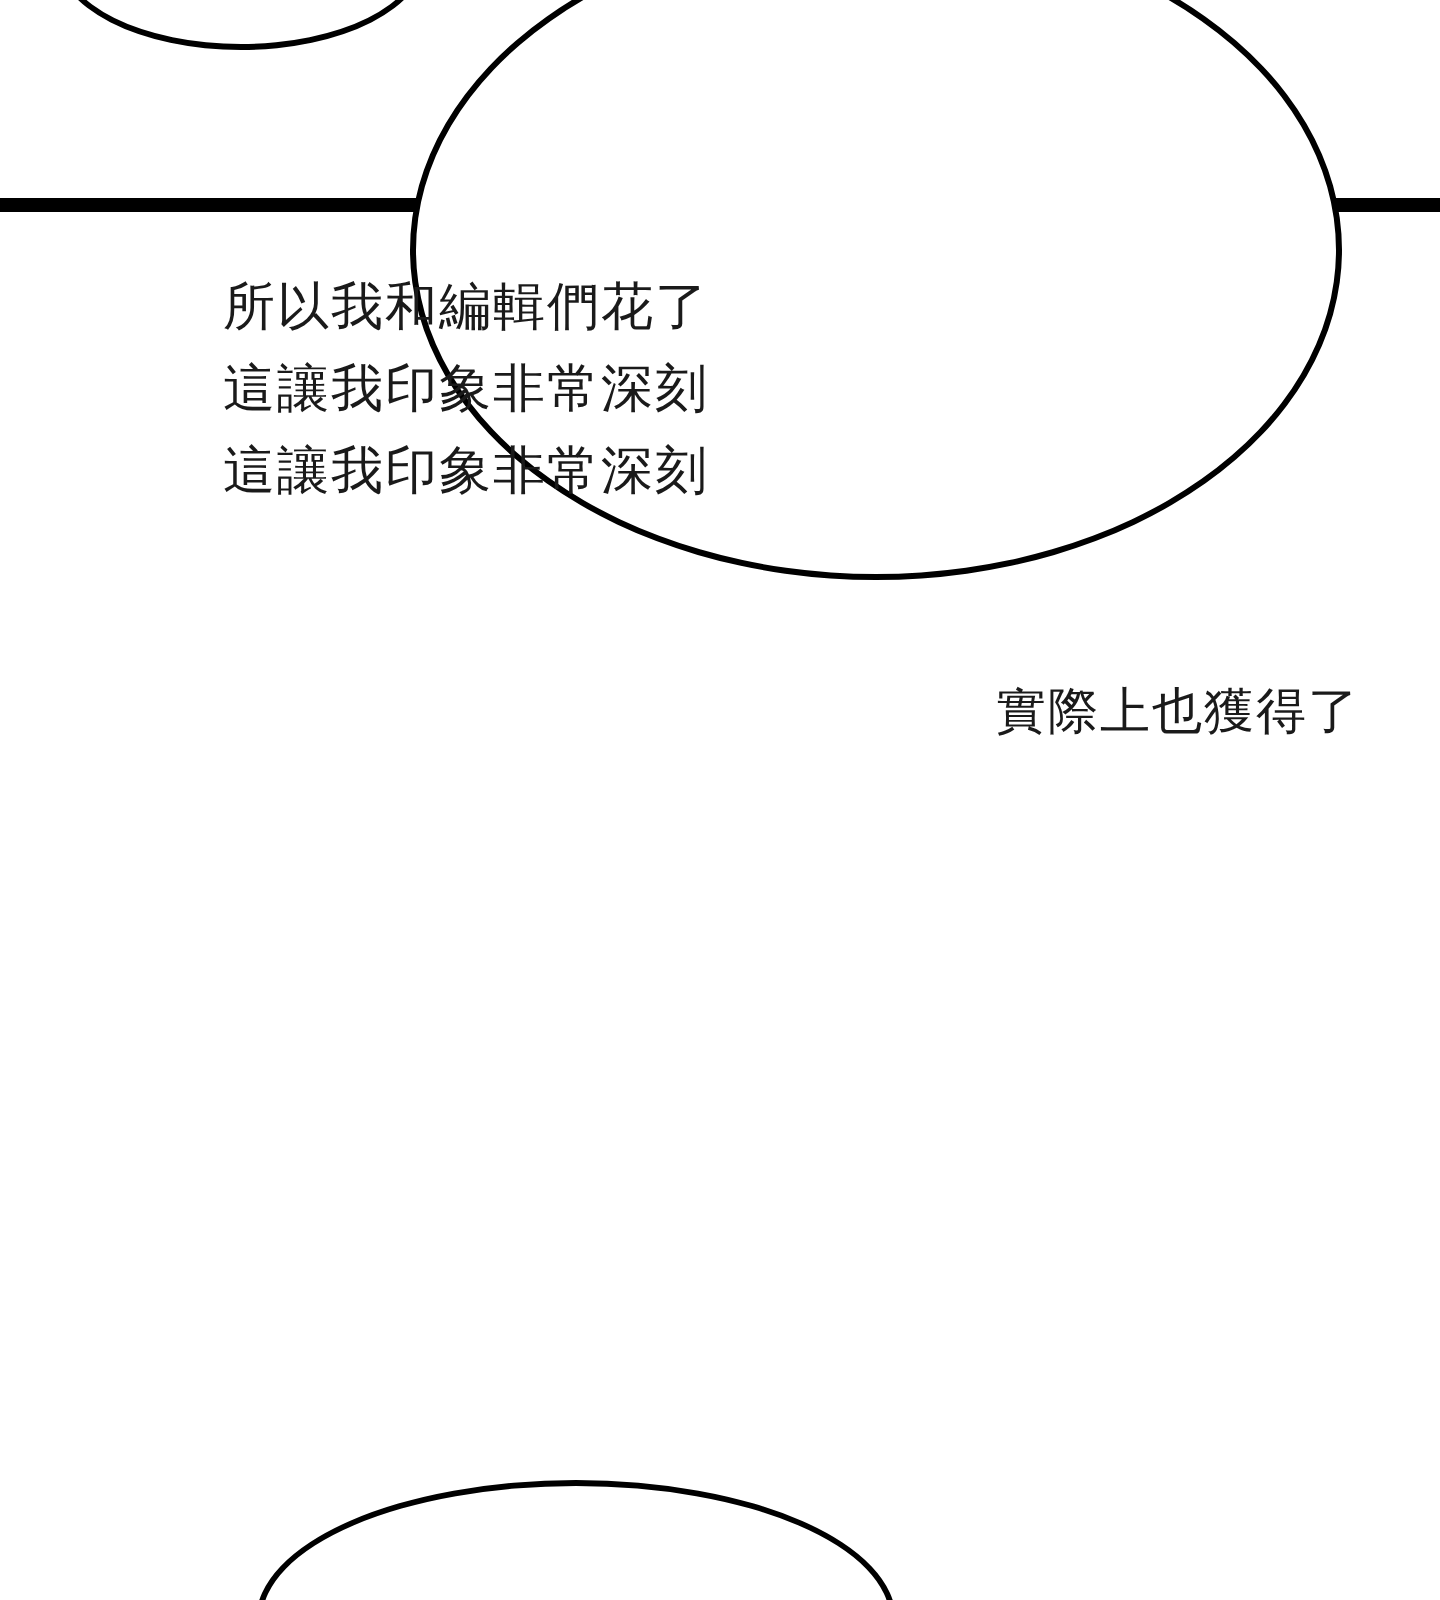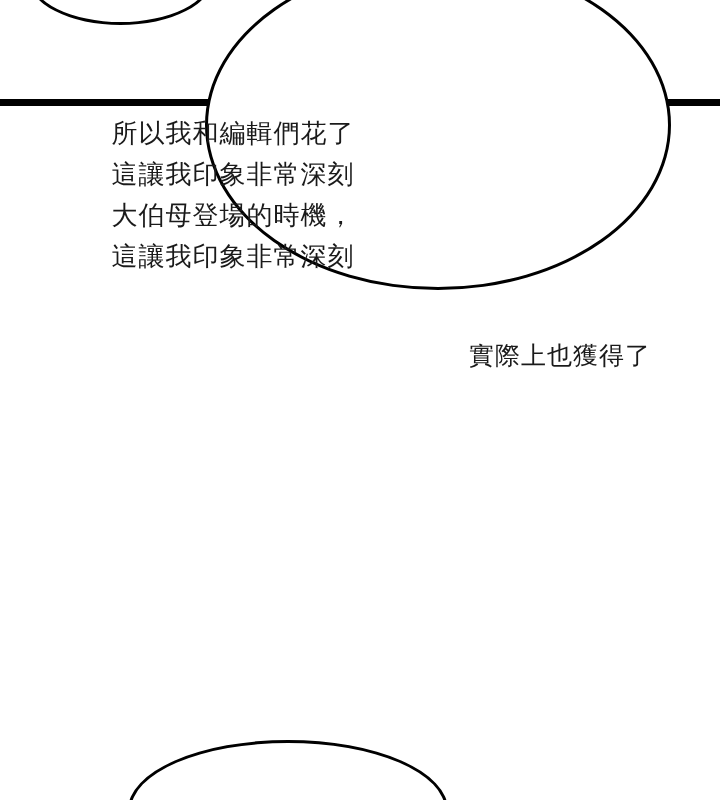--- a/index.html
+++ b/index.html
@@ -103,21 +103,21 @@
     background: #ffffff;
     z-index: 2;
   }
 
   
   .narration {
     position: absolute;
     left: 440px;
     top: 336px;
     width: 240px;
-    text-align: center;
+    text-align: right;
   }
   .narration .line {
     font-size: 25px;
     line-height: 39px;
     color: #1a1a1a;
     letter-spacing: 1px;
     white-space: nowrap;
   }
 
   
@@ -142,21 +142,20 @@
   <div class="bar-right"></div>
 
   <div class="balloon-top-cut"></div>
 
   <div class="balloon-tail"></div>
 
   <div class="balloon-main"></div>
   <div class="balloon-main-text">
     <div class="line">所以我和編輯們花了</div>
     <div class="line">這讓我印象非常深刻</div>
-    <div class="line">大伯母登場的時機，</div>
     <div class="line">這讓我印象非常深刻</div>
   </div>
 
   <div class="narration">
     <div class="line">實際上也獲得了</div>
   </div>
 
   <div class="balloon-bottom-cut"></div>
 
 </div>

